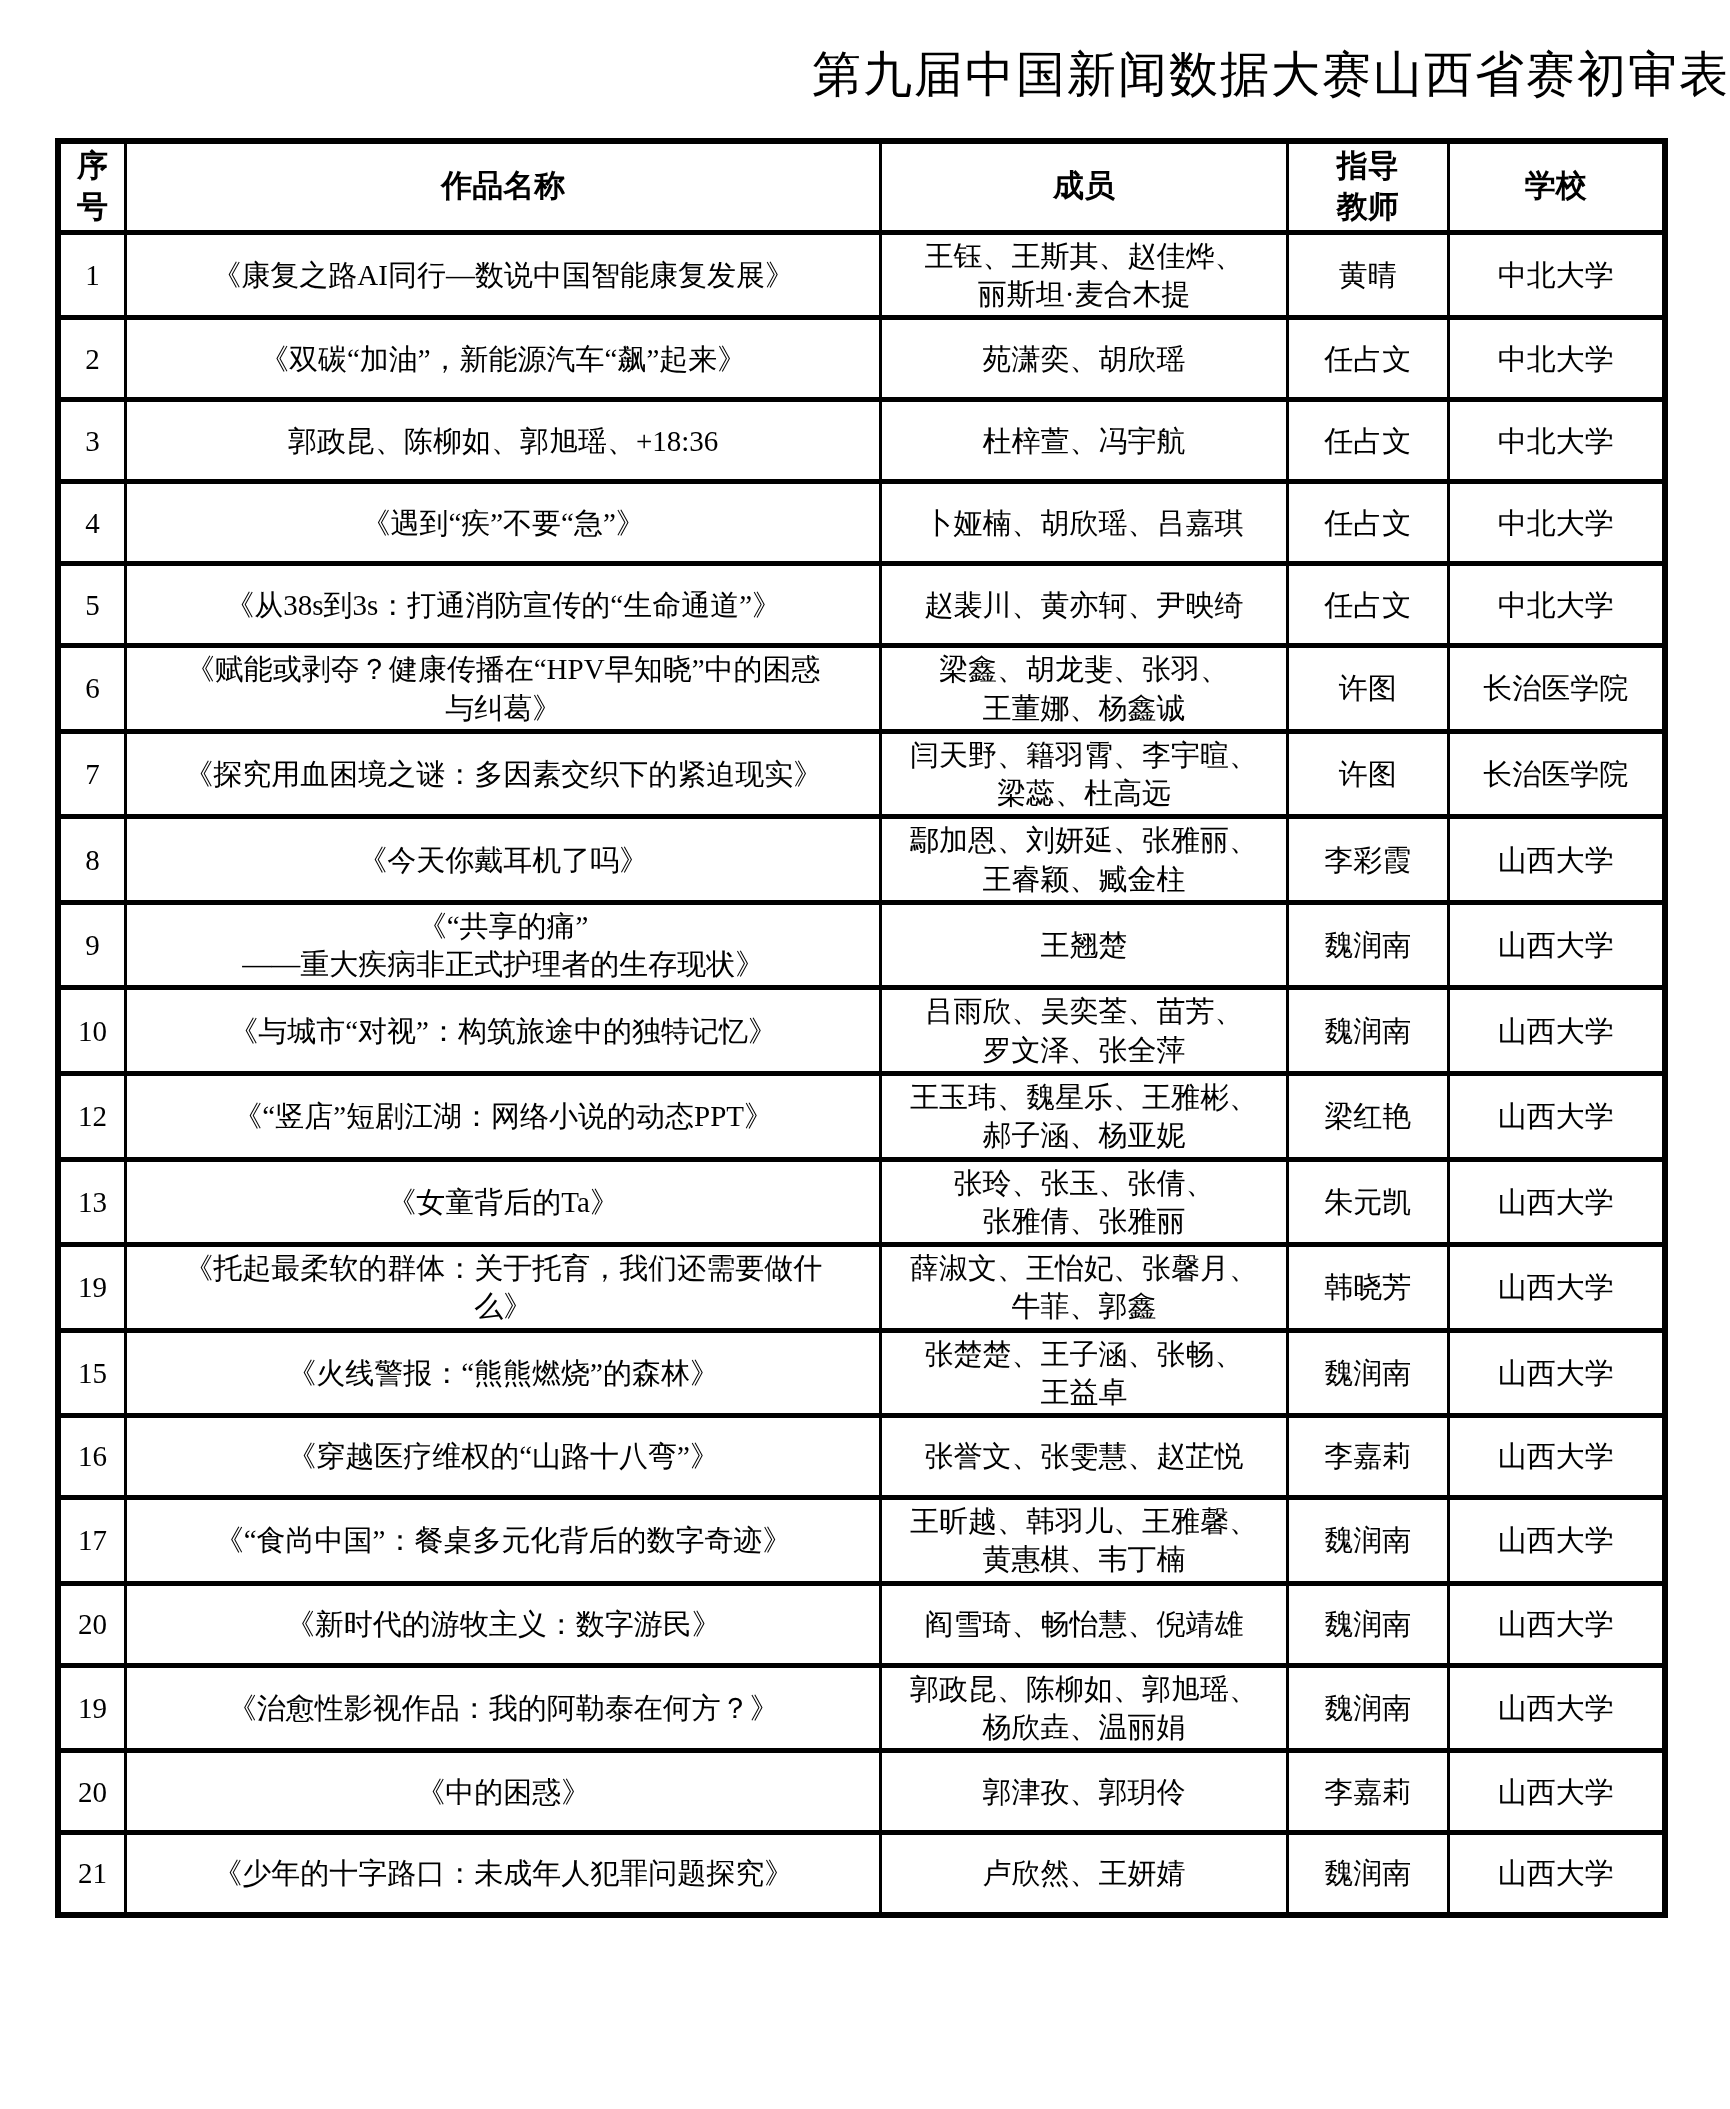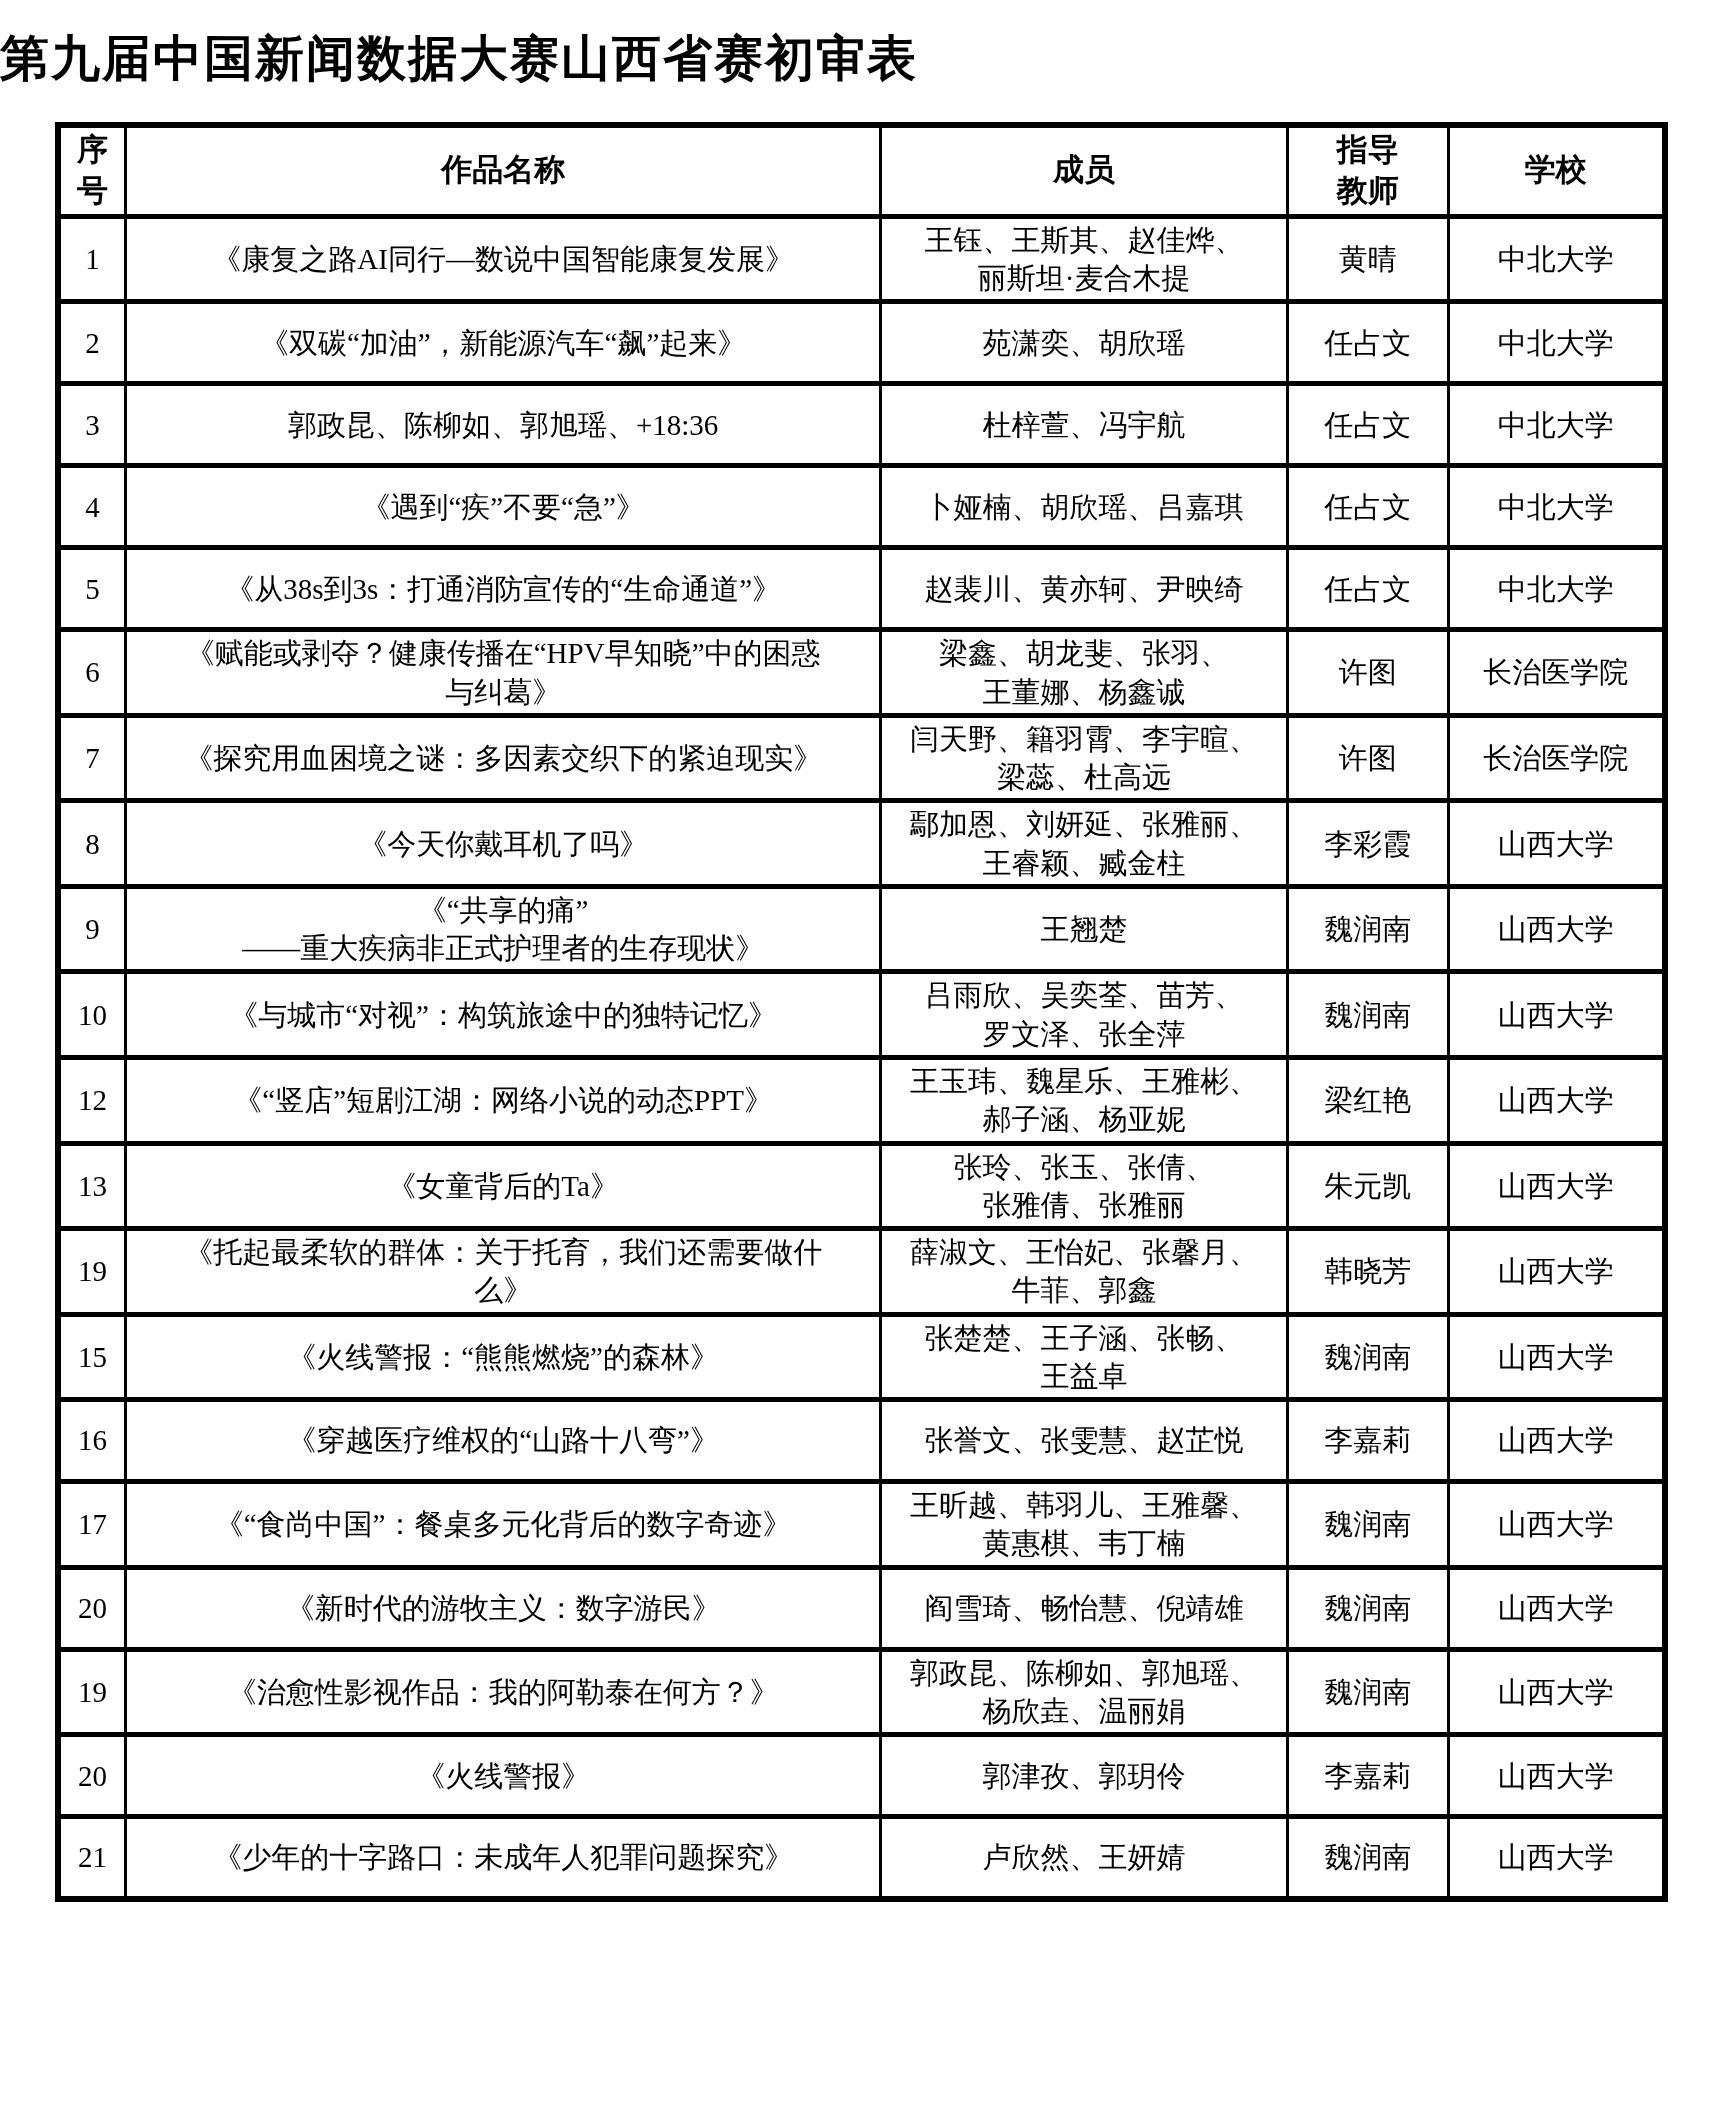--- a/index.html
+++ b/index.html
@@ -10,25 +10,25 @@
     font-family: "Liberation Serif", "DejaVu Serif", serif;
   }
   .page {
     width: 1730px;
     height: 2109px;
     background: #ffffff;
     box-sizing: border-box;
     overflow: hidden;
   }
   .page-title {
-    text-align: left;
+    text-align: right;
     font-size: 49px;
-    font-weight: bold;
+    font-weight: normal;
     letter-spacing: 2px;
-    padding-top: 26px;
+    padding-top: 42px;
     margin: 0 0 30px 0;
     font-family: "Liberation Serif", "DejaVu Serif", serif;
   }
   table.review-table {
     border-collapse: collapse;
     table-layout: fixed;
     margin-left: 55px;
     width: 1613px;
     border: 6px solid #000;
   }
@@ -242,21 +242,21 @@
     <td class="col-no">19</td>
     <td class="col-title">《治愈性影视作品：我的阿勒泰在何方？》</td>
     <td class="col-members">郭政昆、陈柳如、郭旭瑶、
 杨欣垚、温丽娟</td>
     <td class="col-teacher">魏润南</td>
     <td class="col-school">山西大学</td>
   </tr>
 
   <tr>
     <td class="col-no">20</td>
-    <td class="col-title">《火线警报》</td>
+    <td class="col-title">《中的困惑》</td>
     <td class="col-members">郭津孜、郭玥伶</td>
     <td class="col-teacher">李嘉莉</td>
     <td class="col-school">山西大学</td>
   </tr>
 
   <tr>
     <td class="col-no">21</td>
     <td class="col-title">《少年的十字路口：未成年人犯罪问题探究》</td>
     <td class="col-members">卢欣然、王妍婧</td>
     <td class="col-teacher">魏润南</td>

